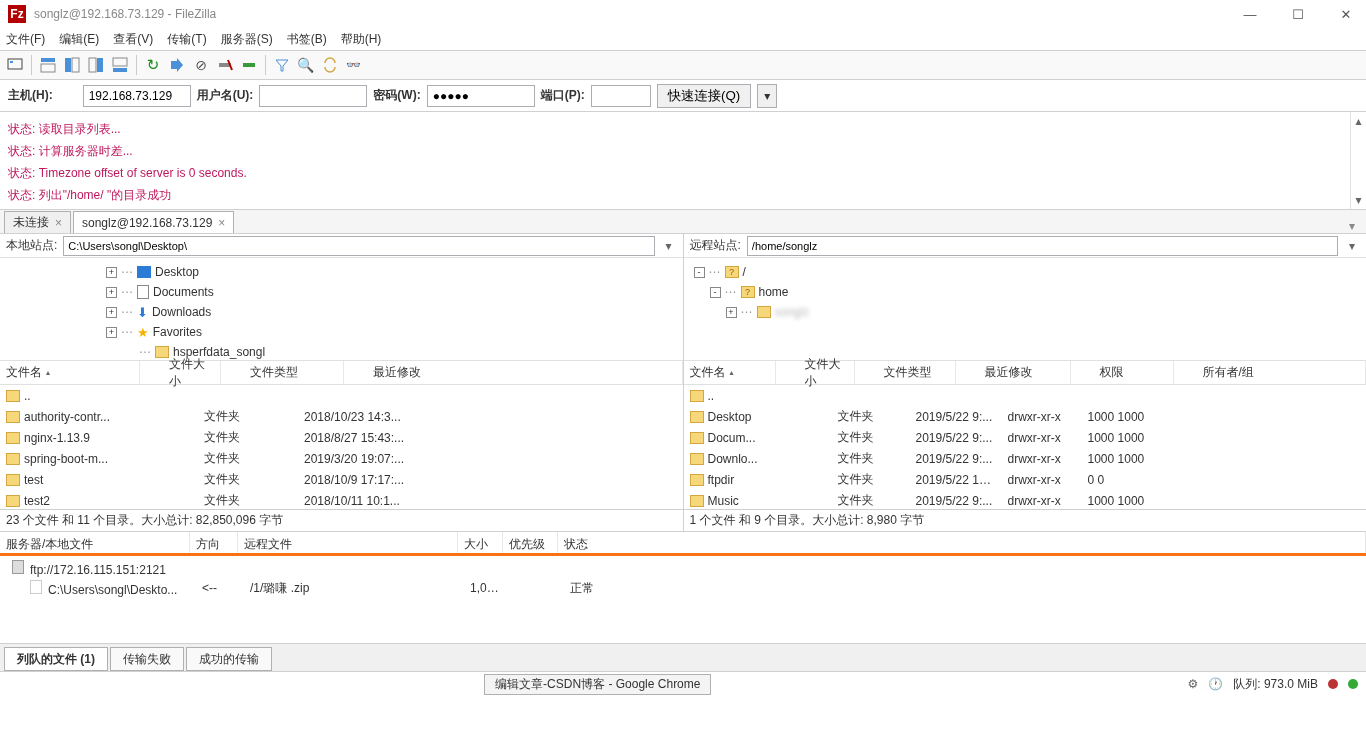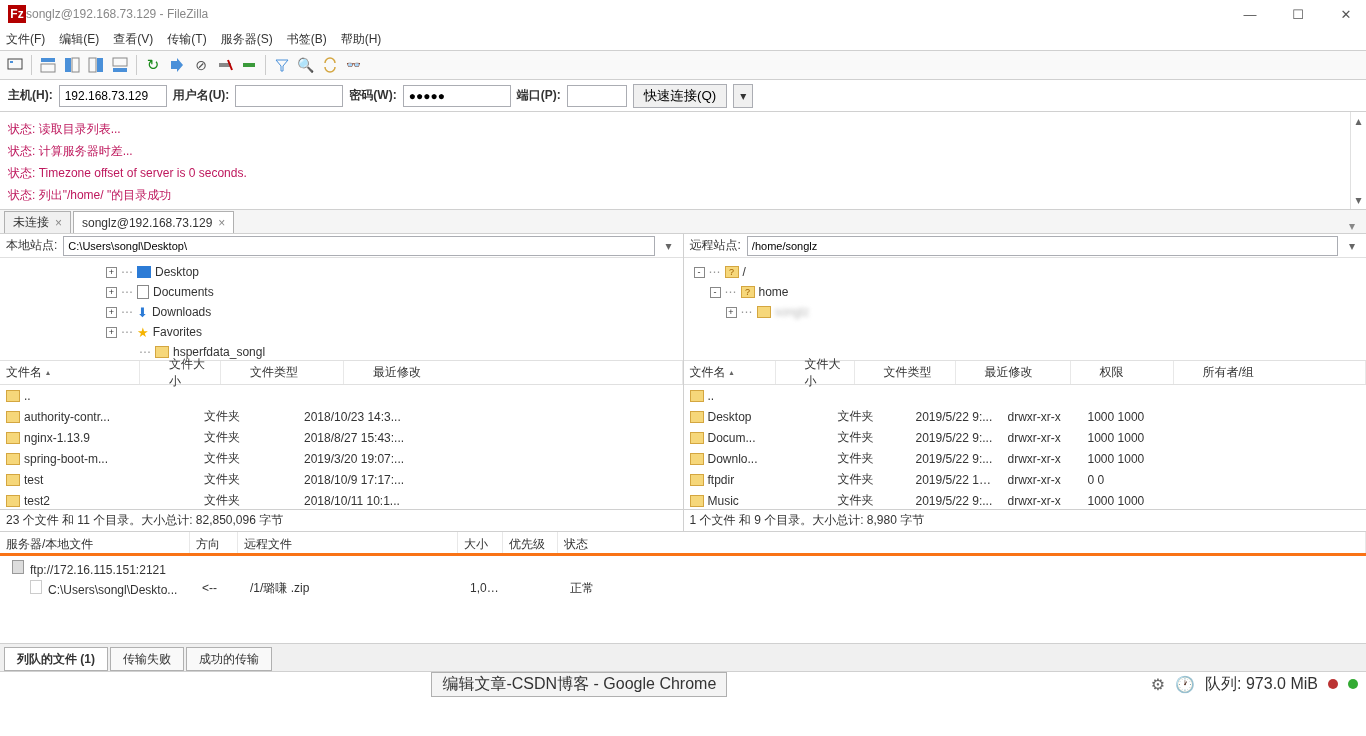--- a/index.html
+++ b/index.html
@@ -1,30 +1,30 @@
 <!DOCTYPE html>
 <html><head>
 <meta charset="utf-8">
 <style>
 * { box-sizing: border-box; margin: 0; padding: 0; font-family: "Microsoft YaHei", "Segoe UI", Tahoma, sans-serif; }
 body { background: #fff; overflow: hidden; width: 1366px; height: 736px; font-size: 12px; color: #333; }
 .titlebar { height: 28px; display: flex; align-items: center; padding: 0 8px; background: #fff; }
-.titlebar .fz-logo { width: 18px; height: 18px; background: #b30000; display: flex; align-items: center; justify-content: center; color: #fff; font-weight: bold; font-size: 12px; }
+.titlebar .fz-logo { width: 18px; height: 18px; background: #b30000; display: flex; align-items: center; justify-content: center; color: #fff; font-weight: bold; font-size: 12px; margin-right: 8px; }
 .titlebar .title { color: #888; font-size: 12px; }
 .titlebar .win-controls { margin-left: auto; display: flex; gap: 24px; color: #555; }
 .titlebar .win-btn { width: 24px; text-align: center; cursor: pointer; font-size: 13px; }
 .menubar { height: 22px; display: flex; align-items: center; padding: 0 6px; gap: 14px; font-size: 12px; }
 .menubar .menu-item { color: #333; cursor: pointer; }
 .toolbar { height: 30px; border-top: 1px solid #d0d0d0; border-bottom: 1px solid #d0d0d0; display: flex; align-items: center; padding: 0 4px; gap: 2px; background: #f9f9f9; }
 .toolbar .tbtn { width: 22px; height: 22px; display: flex; align-items: center; justify-content: center; cursor: pointer; border: 1px solid transparent; }
 .toolbar .sep { width: 1px; height: 20px; background: #ccc; margin: 0 3px; }
 .connbar { height: 32px; border-bottom: 1px solid #d0d0d0; display: flex; align-items: center; padding: 0 8px; gap: 6px; background: #fff; }
 .connbar label { font-size: 12px; font-weight: bold; }
 .connbar input { height: 22px; border: 1px solid #abadb3; padding: 0 5px; font-size: 12px; }
-.connbar .host { width: 108px; }
+.connbar .host { width: 108px; margin-left: 24px; }
 .connbar .user { width: 108px; }
 .connbar .pass { width: 108px; }
 .connbar .port { width: 60px; }
 .connbar .quick-btn { height: 24px; border: 1px solid #abadb3; background: #f0f0f0; padding: 0 10px; cursor: pointer; }
 .connbar .quick-dd { height: 24px; width: 20px; border: 1px solid #abadb3; background: #f0f0f0; cursor: pointer; display:flex; align-items:center; justify-content:center; }
 .log { height: 98px; border-bottom: 1px solid #d0d0d0; padding: 6px 8px; font-size: 12px; overflow: auto; position: relative; }
 .log .line { line-height: 22px; color: #be185d; }
 .log .scroll { position:absolute; right:0; top:0; width:16px; height:100%; border-left:1px solid #e0e0e0; display:flex; flex-direction:column; align-items:center; justify-content:space-between; padding:2px 0; color:#666; }
 .tabs { height: 24px; border-bottom: 1px solid #d0d0d0; display: flex; align-items: flex-end; padding: 0 4px; background: #f5f5f5; }
 .tab { height: 22px; border: 1px solid #b0b0b0; border-bottom: none; padding: 0 8px; display: flex; align-items: center; gap: 6px; font-size: 12px; margin-right: 2px; background: #f0f0f0; cursor: pointer; }
@@ -61,21 +61,21 @@
 .queue .qhead { height: 24px; display: flex; border-bottom: 3px solid #f97316; }
 .queue .qhead .h { border-right: 1px solid #e8e8e8; padding: 4px 6px; font-size: 12px; }
 .queue .qbody { flex: 1; padding: 2px 6px; font-size: 12px; overflow:auto; }
 .queue .qrow { display: flex; height: 20px; align-items: center; }
 .queue .qrow .c { padding: 0 6px; overflow: hidden; white-space: nowrap; text-overflow: ellipsis; }
 .queue .srv { width: 12px; height: 14px; background: #ddd; border:1px solid #999; display:inline-block; margin-right:6px; }
 .queue .file { width: 12px; height: 14px; background: #fff; border:1px solid #ccc; display:inline-block; margin-right:6px; }
 .queue-tabs { height: 28px; border-bottom: 1px solid #d0d0d0; display: flex; align-items: flex-end; padding: 0 4px; background: #f0f0f0; }
 .queue-tabs .qt { height: 24px; border: 1px solid #b0b0b0; padding: 0 12px; display:flex;align-items:center; font-size:12px; margin-right:2px; background:#f9f9f9; cursor:pointer; }
 .queue-tabs .qt.active { background: #fff; font-weight: bold; }
-.statusbar { height: 24px; display: flex; align-items: center; padding: 0 8px; font-size: 16px; background: #fff; }
+.statusbar { height: 24px; display: flex; align-items: center; padding: 0 8px; font-size: 12px; background: #fff; }
 .statusbar .chrome { margin: 0 auto; border: 1px solid #b0b0b0; padding: 1px 10px; background: #f4f4f4; }
 .statusbar .right { display: flex; align-items: center; gap: 10px; }
 .statusbar .dot { width:10px; height:10px; border-radius:50%; }
 .sort-arrow { font-size:8px; color:#666; }
 .w-name-l { width: 140px; } .w-size-l { width: 58px; } .w-type-l { width: 100px; } .w-mod-l { flex:1; }
 .w-name-r { width: 92px; } .w-size-r { width: 56px; } .w-type-r { width: 78px; } .w-mod-r { width: 92px; } .w-perm { width: 80px; } .w-own { flex:1; }
 .q-srv{width:190px}.q-dir{width:48px}.q-rf{width:220px}.q-sz{width:45px}.q-pr{width:55px}.q-st{flex:1}
 </style>
 </head>
 <body>

